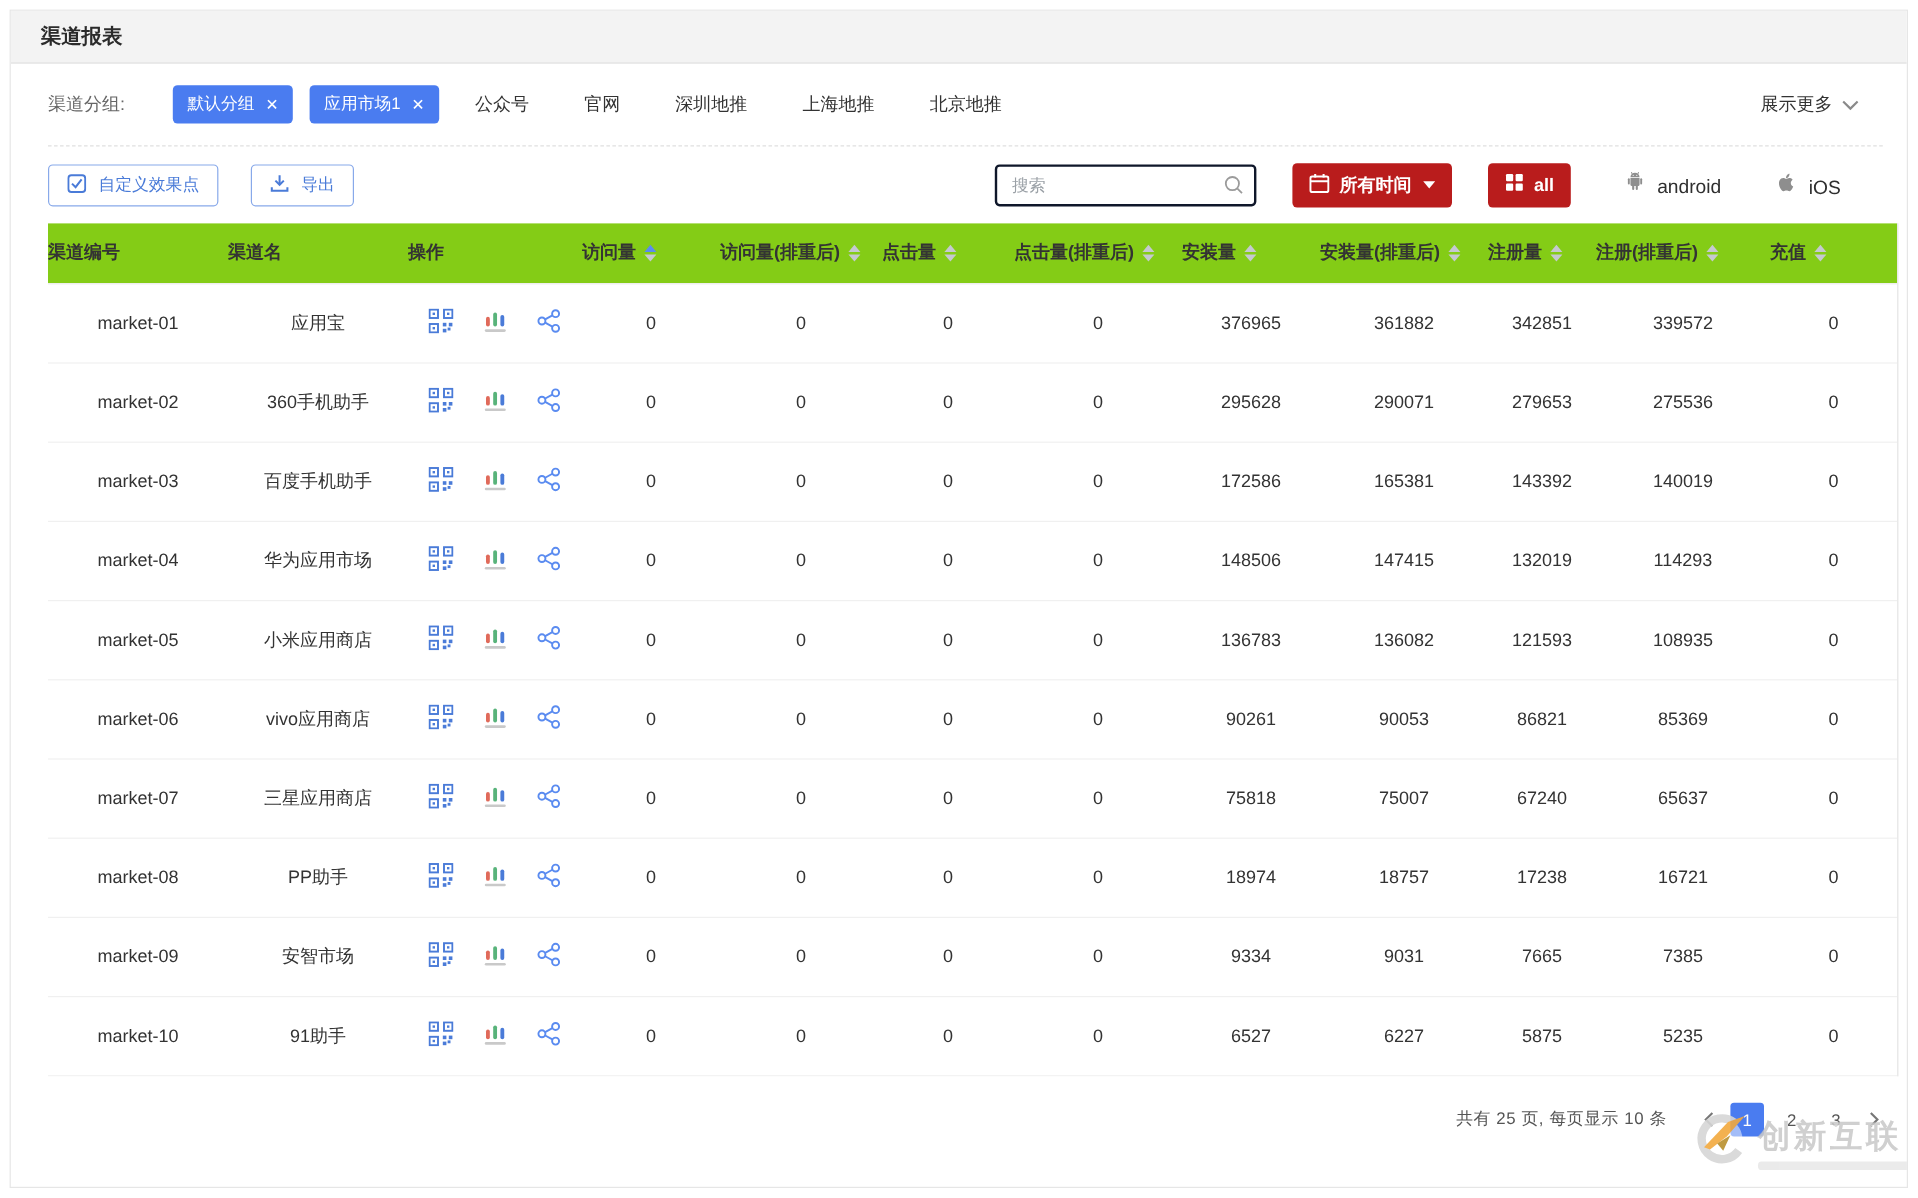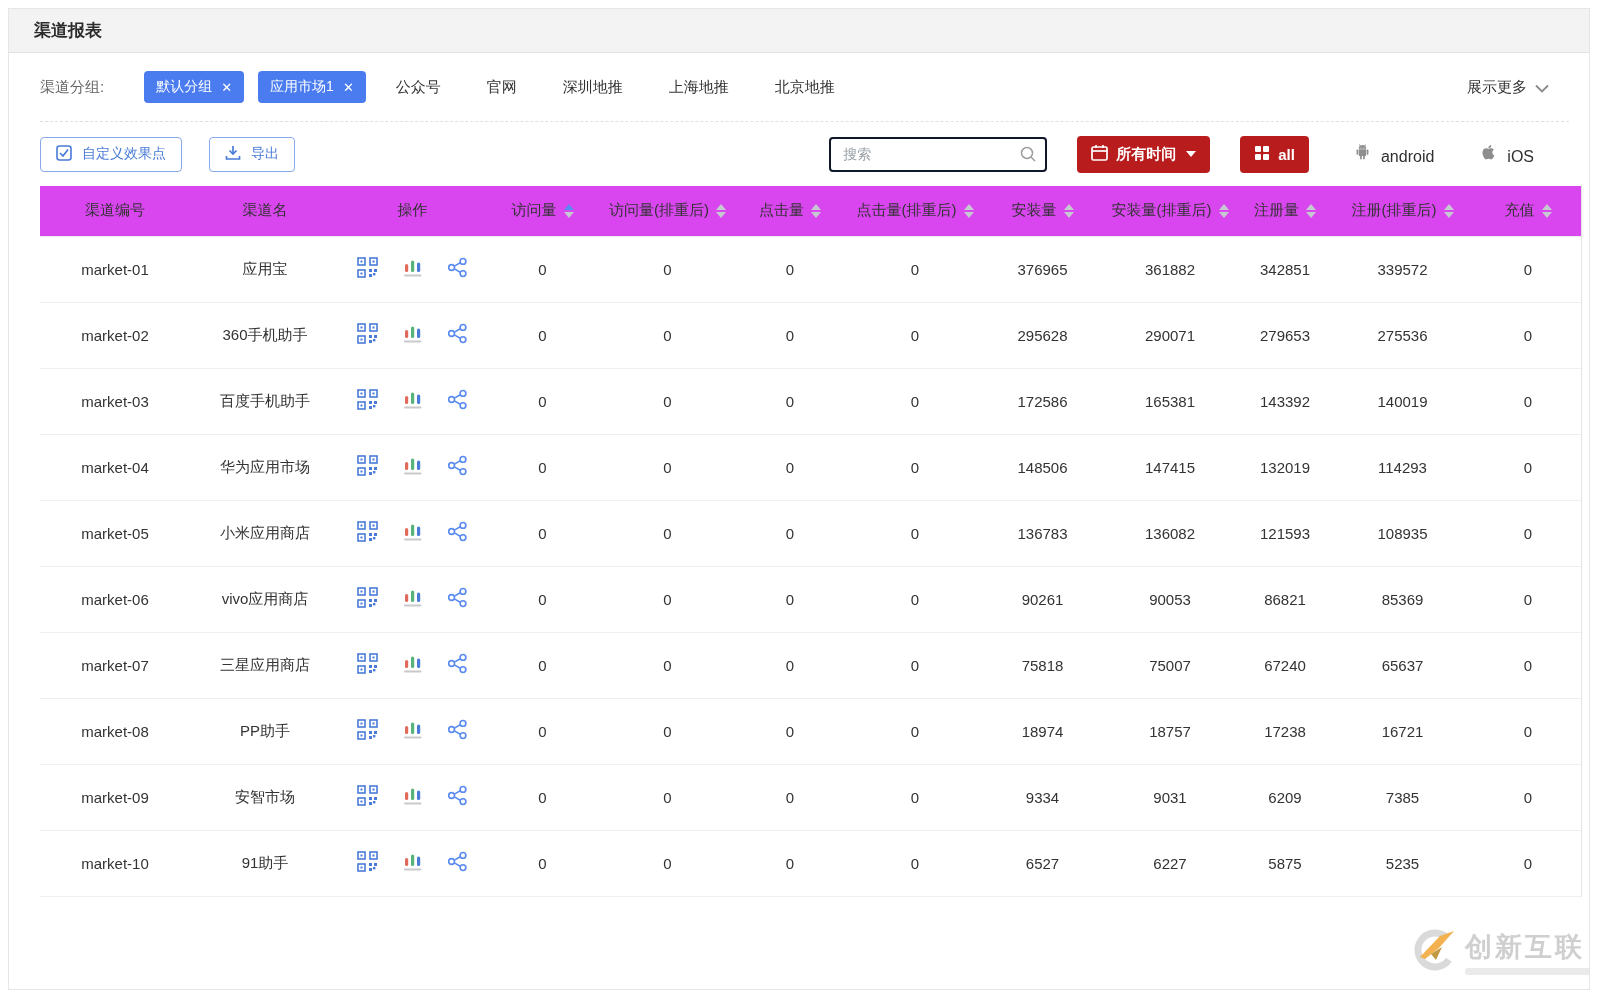--- a/index.html
+++ b/index.html
@@ -48,22 +48,22 @@
   .dd-caret { width:0; height:0; border-left:5px solid transparent;
     border-right:5px solid transparent; border-top:6px solid #fff; margin-left:2px; }
   .platform { display:flex; align-items:flex-end; gap:9px; font-size:16px; color:#2f2f2f;
     font-weight:500; cursor:pointer; }
   .platform.android { margin-left:44px; }
   .platform.ios { margin-left:46px; }
 
   
   .table-wrap { margin:0 0 0 31px; width:1542px; border-right:1px solid #e4e4e4; overflow:hidden; }
   table { border-collapse:collapse; table-layout:fixed; width:1541px; }
-  th { height:50px; font-size:15px; font-weight:400; color:#333; background:#d946ef;
-    border-bottom:1px solid #eaeaea; text-align:center; white-space:nowrap; overflow:hidden; }
+  th { height:50px; font-size:15px; font-weight:700; color:#333; background:#84cc16;
+    border-bottom:1px solid #eaeaea; text-align:left; white-space:nowrap; overflow:hidden; }
   td { height:66px; font-size:15px; color:#333; border-bottom:1px solid #f0f0f0;
     text-align:center; white-space:nowrap; }
   th.sortable { cursor:pointer; }
   .caret-stack { display:inline-flex; flex-direction:column; gap:2px; margin-left:7px;
     vertical-align:middle; }
   .car-up { width:0; height:0; border-left:5px solid transparent; border-right:5px solid transparent;
     border-bottom:6px solid #c5c9d0; }
   .car-dn { width:0; height:0; border-left:5px solid transparent; border-right:5px solid transparent;
     border-top:6px solid #c5c9d0; }
   .car-up.active { border-bottom-color:#5a8bf0; }
@@ -717,21 +717,21 @@
                     </g>
                   </svg>
                 </span>
               </span></td>
             <td>0</td>
             <td>0</td>
             <td>0</td>
             <td>0</td>
             <td>9334</td>
             <td>9031</td>
-            <td>6209</td>
+            <td>7665</td>
             <td>7385</td>
             <td>0</td>
           </tr>
           <tr>
             <td>market-10</td>
             <td>91助手</td>
             <td><span class="actions">
                 <span class="action-icon">
                   <svg width="21" height="21" viewBox="0 0 21 21">
                     <g fill="none" stroke="#4a7bd8" stroke-width="1.6">
@@ -777,20 +777,40 @@
             <td>6527</td>
             <td>6227</td>
             <td>5875</td>
             <td>5235</td>
             <td>0</td>
           </tr>
         </tbody>
     </table>
   </div>
 
+  <div class="pagination">
+    <span class="page-summary">共有 25 页, 每页显示 10 条</span>
+    <div class="pager">
+      <span class="pg-chevron">
+        <svg width="10" height="14" viewBox="0 0 10 14">
+            <polyline points="8,1.5 2.5,7 8,12.5" fill="none" stroke="#777" stroke-width="1.8"></polyline>
+          </svg>
+      </span>
+      <span id="page-nums" style="display:inline-flex;gap:9px;">
+          <span class="page-num active">1</span>
+          <span class="page-num">2</span>
+          <span class="page-num">3</span>
+        </span>
+      <span class="pg-chevron">
+        <svg width="10" height="14" viewBox="0 0 10 14">
+            <polyline points="2,1.5 7.5,7 2,12.5" fill="none" stroke="#777" stroke-width="1.8"></polyline>
+          </svg>
+      </span>
+    </div>
+  </div>
 
   <div class="watermark">
     <span>
       <svg width="46" height="46" viewBox="0 0 46 46">
           <circle cx="23" cy="23" r="17" fill="rgba(255,255,255,0.55)" stroke="#d6d6d6" stroke-width="7" stroke-dasharray="82 26" transform="rotate(35 23 23)"></circle>
           <path d="M8 30 L28 9 L42 4 L27 21 L13 32 Z" fill="#f2a93e"></path>
           <path d="M19 27 L30 20 L24 33 Z" fill="#b9902e"></path>
         </svg>
     </span>
     <div class="wm-textcol">

